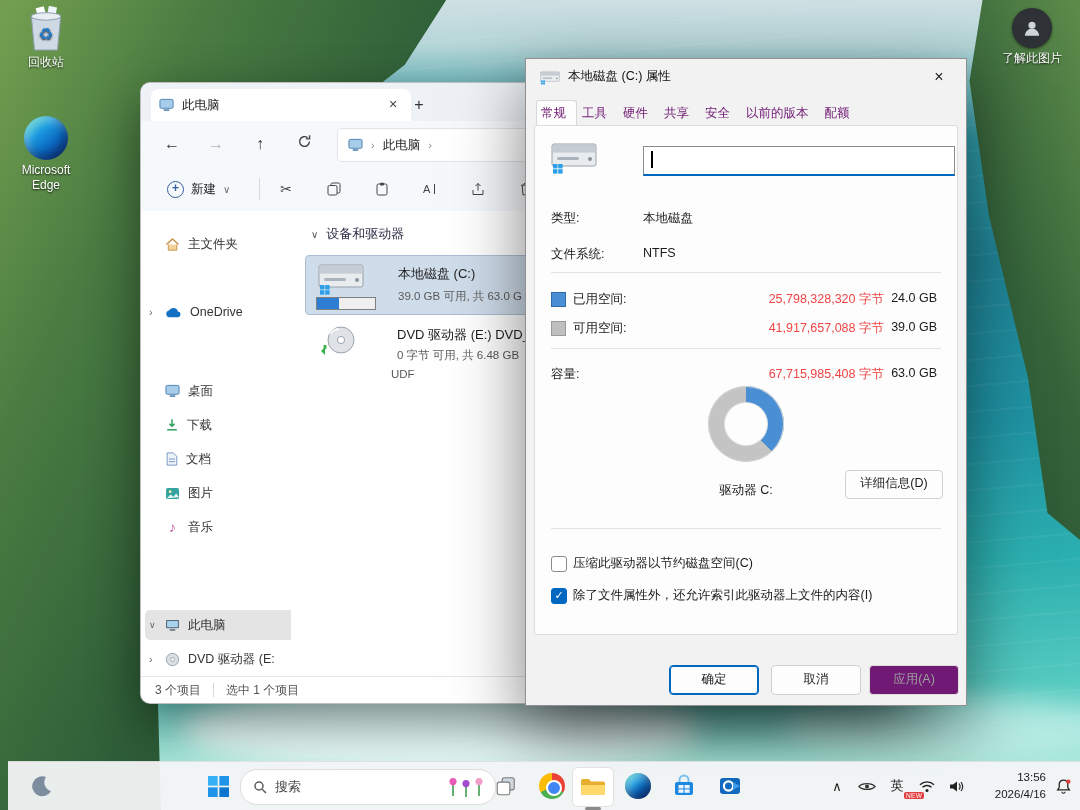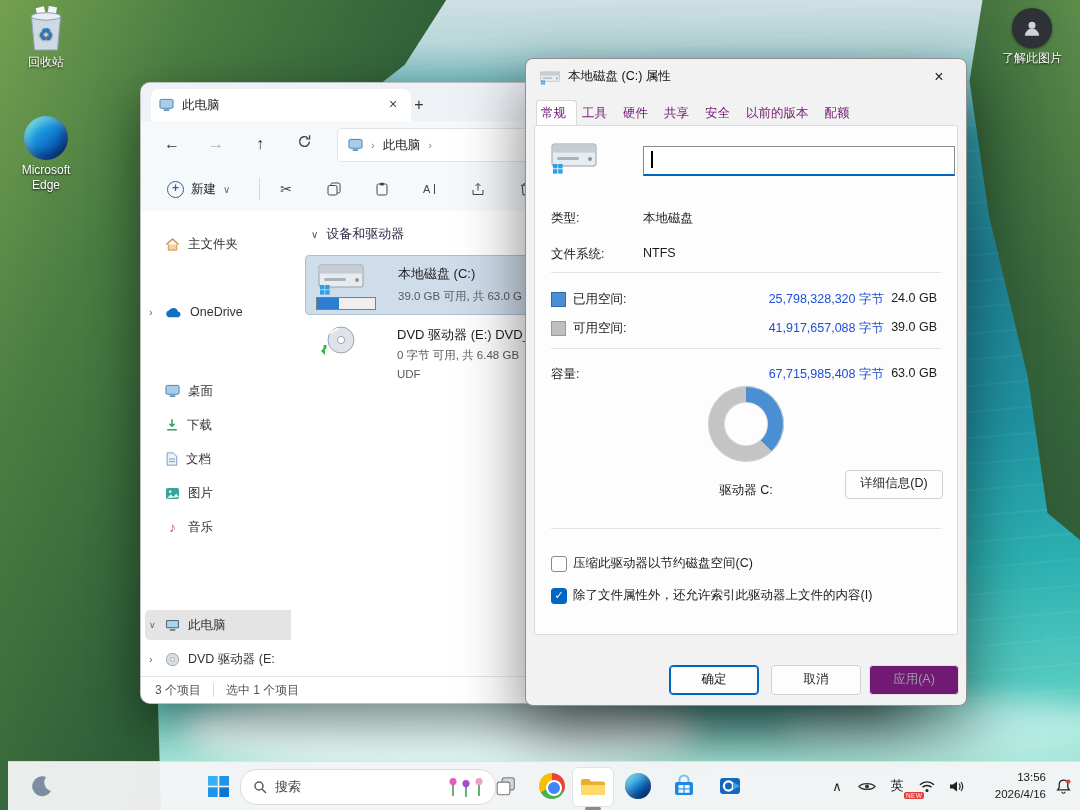--- a/index.html
+++ b/index.html
@@ -71,34 +71,34 @@
   .pbar{position:absolute;width:58px;height:11px;border:1px solid #7f7f7f;background:#efefef;}
   .pbar i{display:block;height:100%;width:38%;background:#2d7dd2;}
   .dtitle1{font-size:13px;color:#1d1d1d;}
   .dsub{font-size:11.5px;color:#5a5a5a;}
   .xstatus{position:absolute;left:0;right:0;bottom:0;height:26px;background:#fff;
     border-top:1px solid #e6e6e6;display:flex;align-items:center;gap:12px;padding:0 14px;
     font-size:12px;color:#555;}
   .xstatus .vdiv{width:1px;height:14px;background:#d8d8d8;}
   
   .dlg{position:absolute;left:525px;top:58px;width:440px;height:646px;background:#f2f2f2;
-    border:1px solid #8f8f8f;border-radius:8px;box-shadow:0 26px 64px rgba(0,0,0,.5);}
+    border:1px solid #8f8f8f;border-radius:0;box-shadow:0 26px 64px rgba(0,0,0,.5);}
   .dlg-title{position:absolute;left:14px;top:9px;display:flex;align-items:center;gap:8px;
     font-size:12.5px;color:#111;}
   .dlg-close{position:absolute;right:8px;top:5px;width:38px;height:27px;border-radius:5px;
     text-align:center;line-height:26px;font-size:16px;color:#222;}
   .dtabs{position:absolute;left:10px;top:41px;height:26px;display:flex;}
   .dtab{padding:4px 10px 5px 4px;font-size:12.5px;color:#701a75;border:1px solid transparent;}
   .dtab.active{background:#fdfdfd;border:1px solid #d8d8d8;border-bottom-color:#fdfdfd;
     border-radius:3px 3px 0 0;position:relative;top:0px;}
   .dpage{position:absolute;left:8px;top:66px;width:422px;height:508px;background:#fdfdfd;
     border:1px solid #dcdcdc;border-radius:2px;}
   .flabel{position:absolute;font-size:12.5px;color:#1a1a1a;}
   .fval{position:absolute;font-size:12.5px;color:#1a1a1a;}
-  .fbytes{position:absolute;right:73px;font-size:12.5px;color:#1d4ed8;}
+  .fbytes{position:absolute;right:73px;font-size:12.5px;color:#ef4444;}
   .fsize{position:absolute;right:20px;font-size:12.5px;color:#1a1a1a;}
   .hline{position:absolute;left:16px;right:16px;height:1px;background:#e3e3e3;}
   .swatch{position:absolute;left:16px;width:13px;height:13px;}
   .vol-input{position:absolute;left:108px;top:20px;width:298px;height:27px;background:#fff;
     border:1px solid #8a8a8a;border-bottom:2px solid #0067c0;font-size:13px;padding:0 6px;outline:none;}
   .caret{position:absolute;left:116px;top:25px;width:1.5px;height:17px;background:#000;
     animation:blink 1.1s steps(1) infinite;}
   @keyframes blink{50%{opacity:0}}
   .donut{position:absolute;left:50%;top:260px;width:76px;height:76px;margin-left:-38px;border-radius:50%;
     background:conic-gradient(#4a8fd4 0 38%,#c4c4c4 38% 100%);box-shadow:0 0 0 1px #d4d4d4 inset;}
@@ -385,21 +385,21 @@
       <div class="dtitle1 abs" style="left:92px;top:9px">本地磁盘 (C:)</div>
       <div class="dsub abs" style="left:92px;top:33px">39.0 GB 可用, 共 63.0 G</div>
     </div>
 
     <div class="drow" style="top:110px;height:70px">
       <svg class="abs" style="left:12px;top:4px" width="46" height="36">
           <use href="#i-dvd"></use>
         </svg>
       <div class="dtitle1 abs" style="left:92px;top:5px">DVD 驱动器 (E:) DVD_RO</div>
       <div class="dsub abs" style="left:92px;top:27px">0 字节 可用, 共 6.48 GB</div>
-      <div class="dsub abs" style="left:92px;top:47px">UDF</div>
+      <div class="dsub abs" style="left:86px;top:47px">UDF</div>
     </div>
   </div>
 
   <div class="xstatus">
     <span>3 个项目</span>
     <span class="vdiv"></span>
     <span>选中 1 个项目</span>
   </div>
 </div>
 

